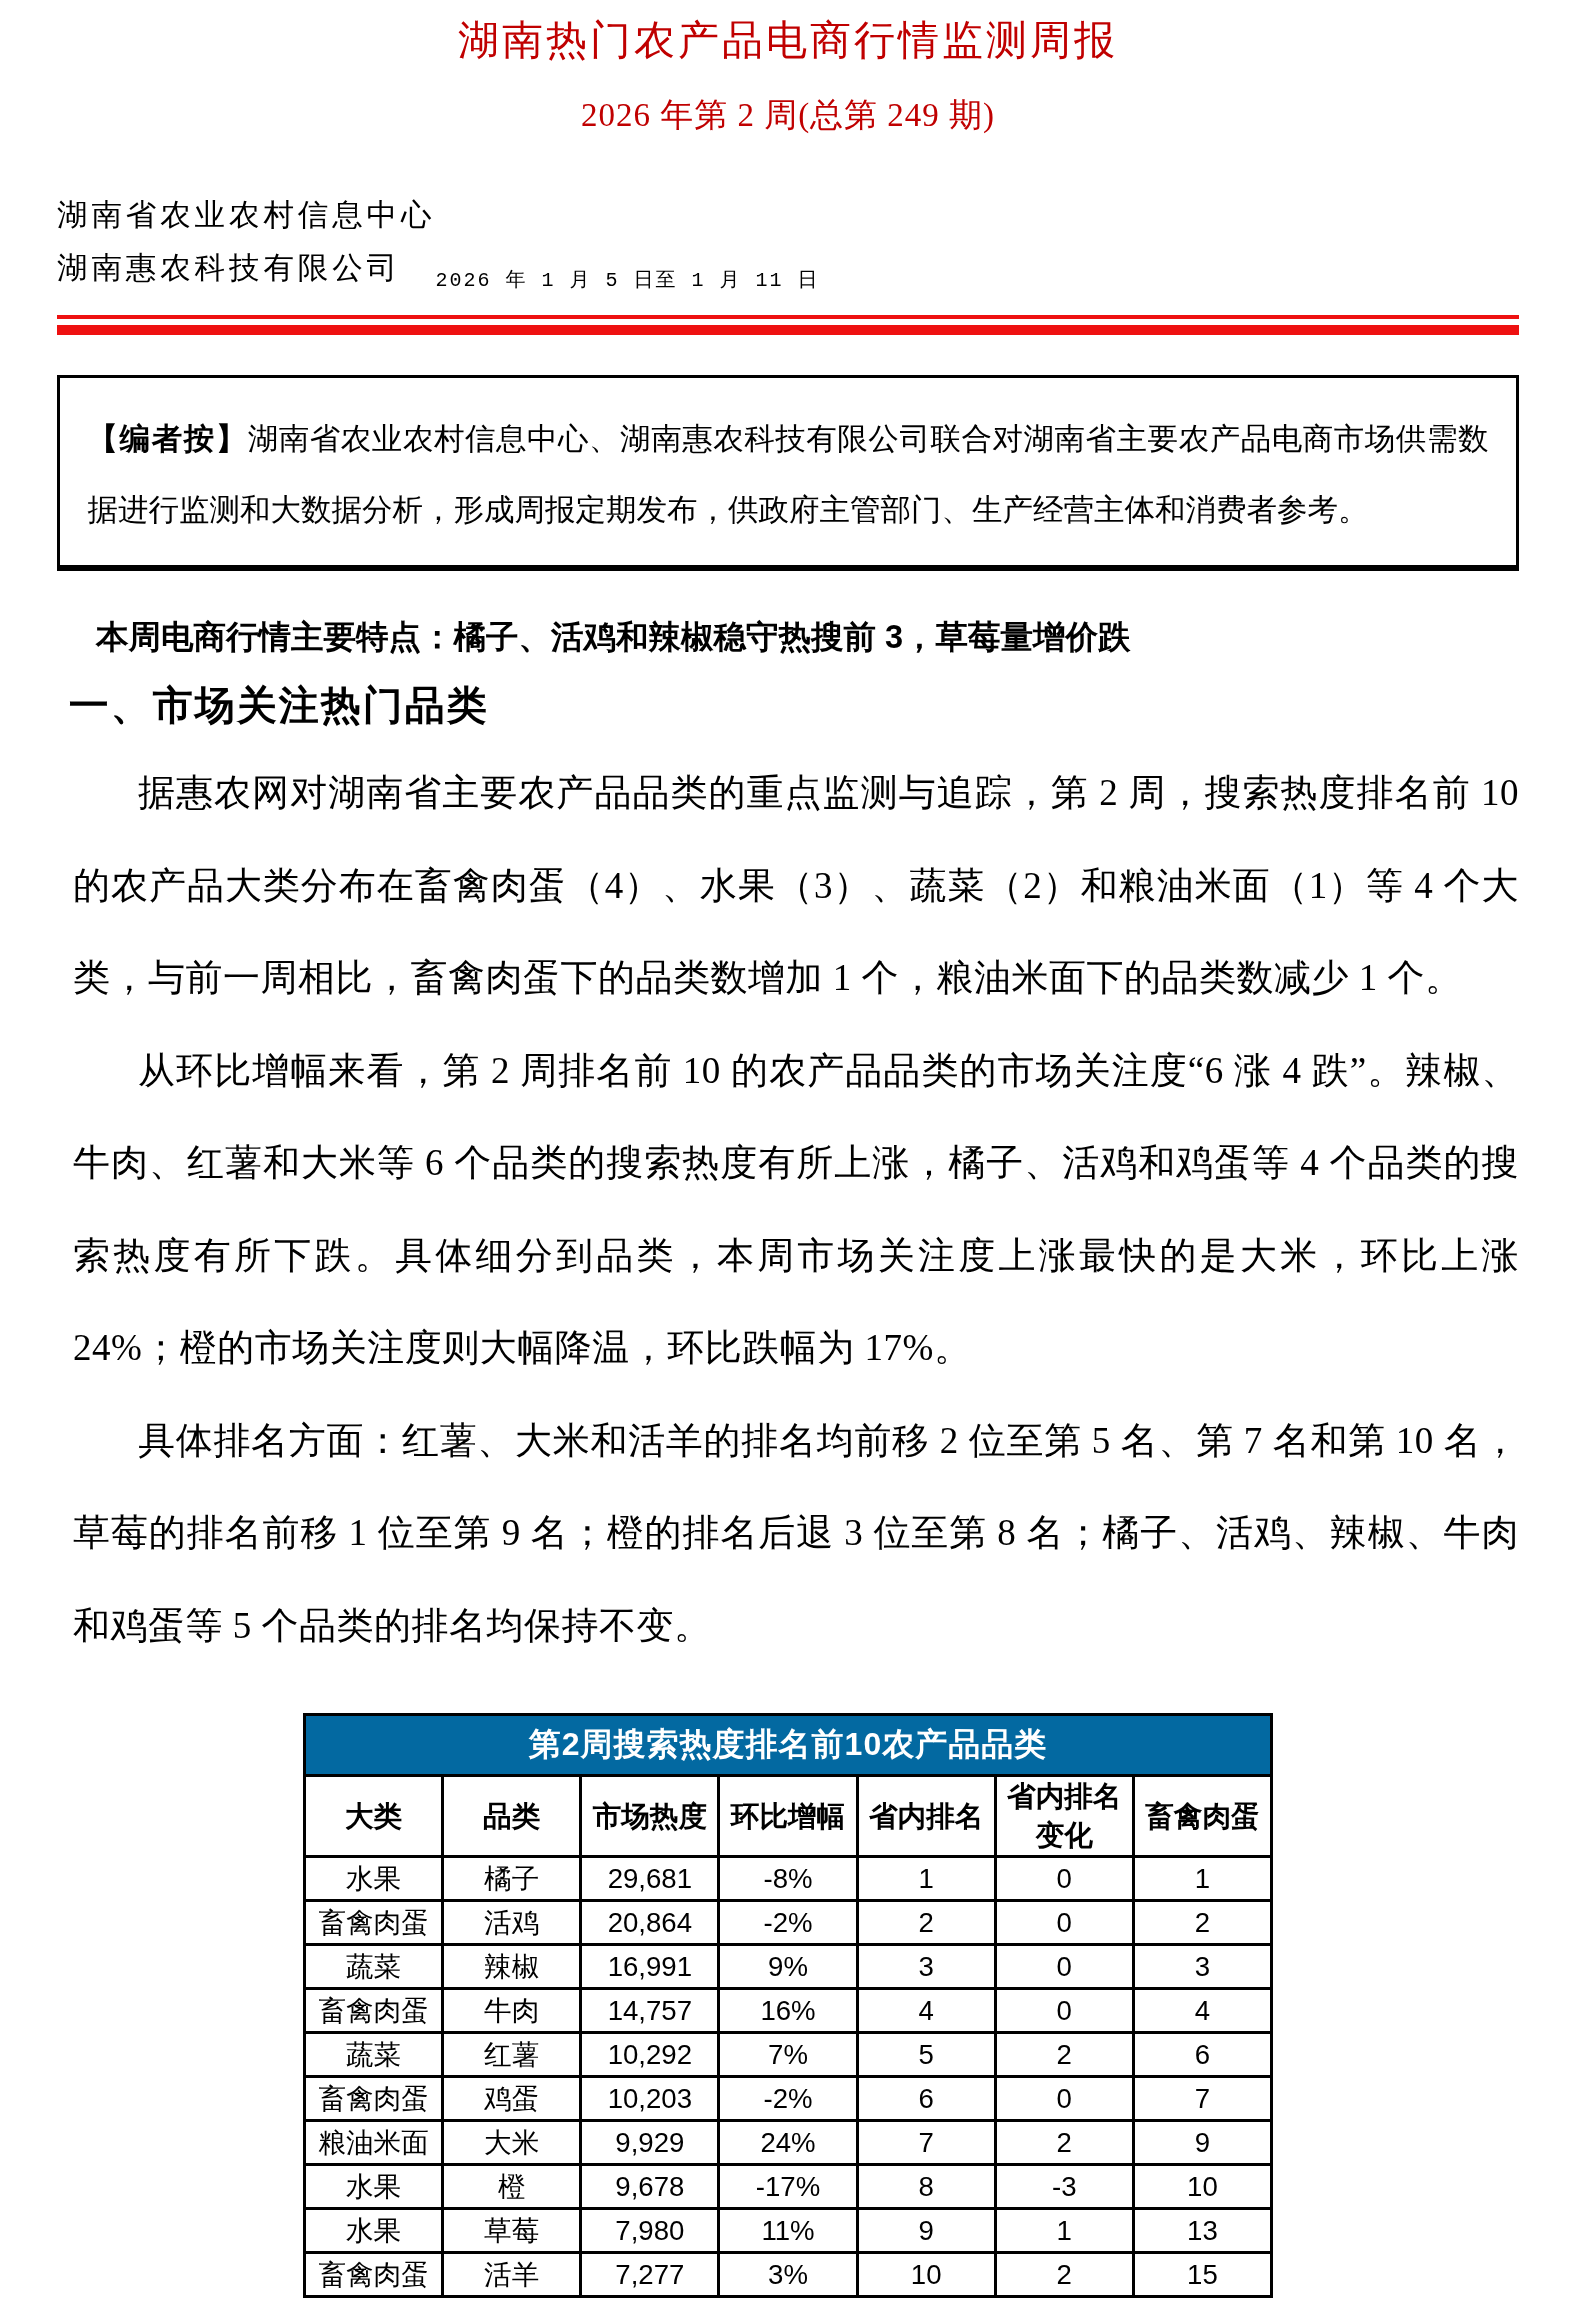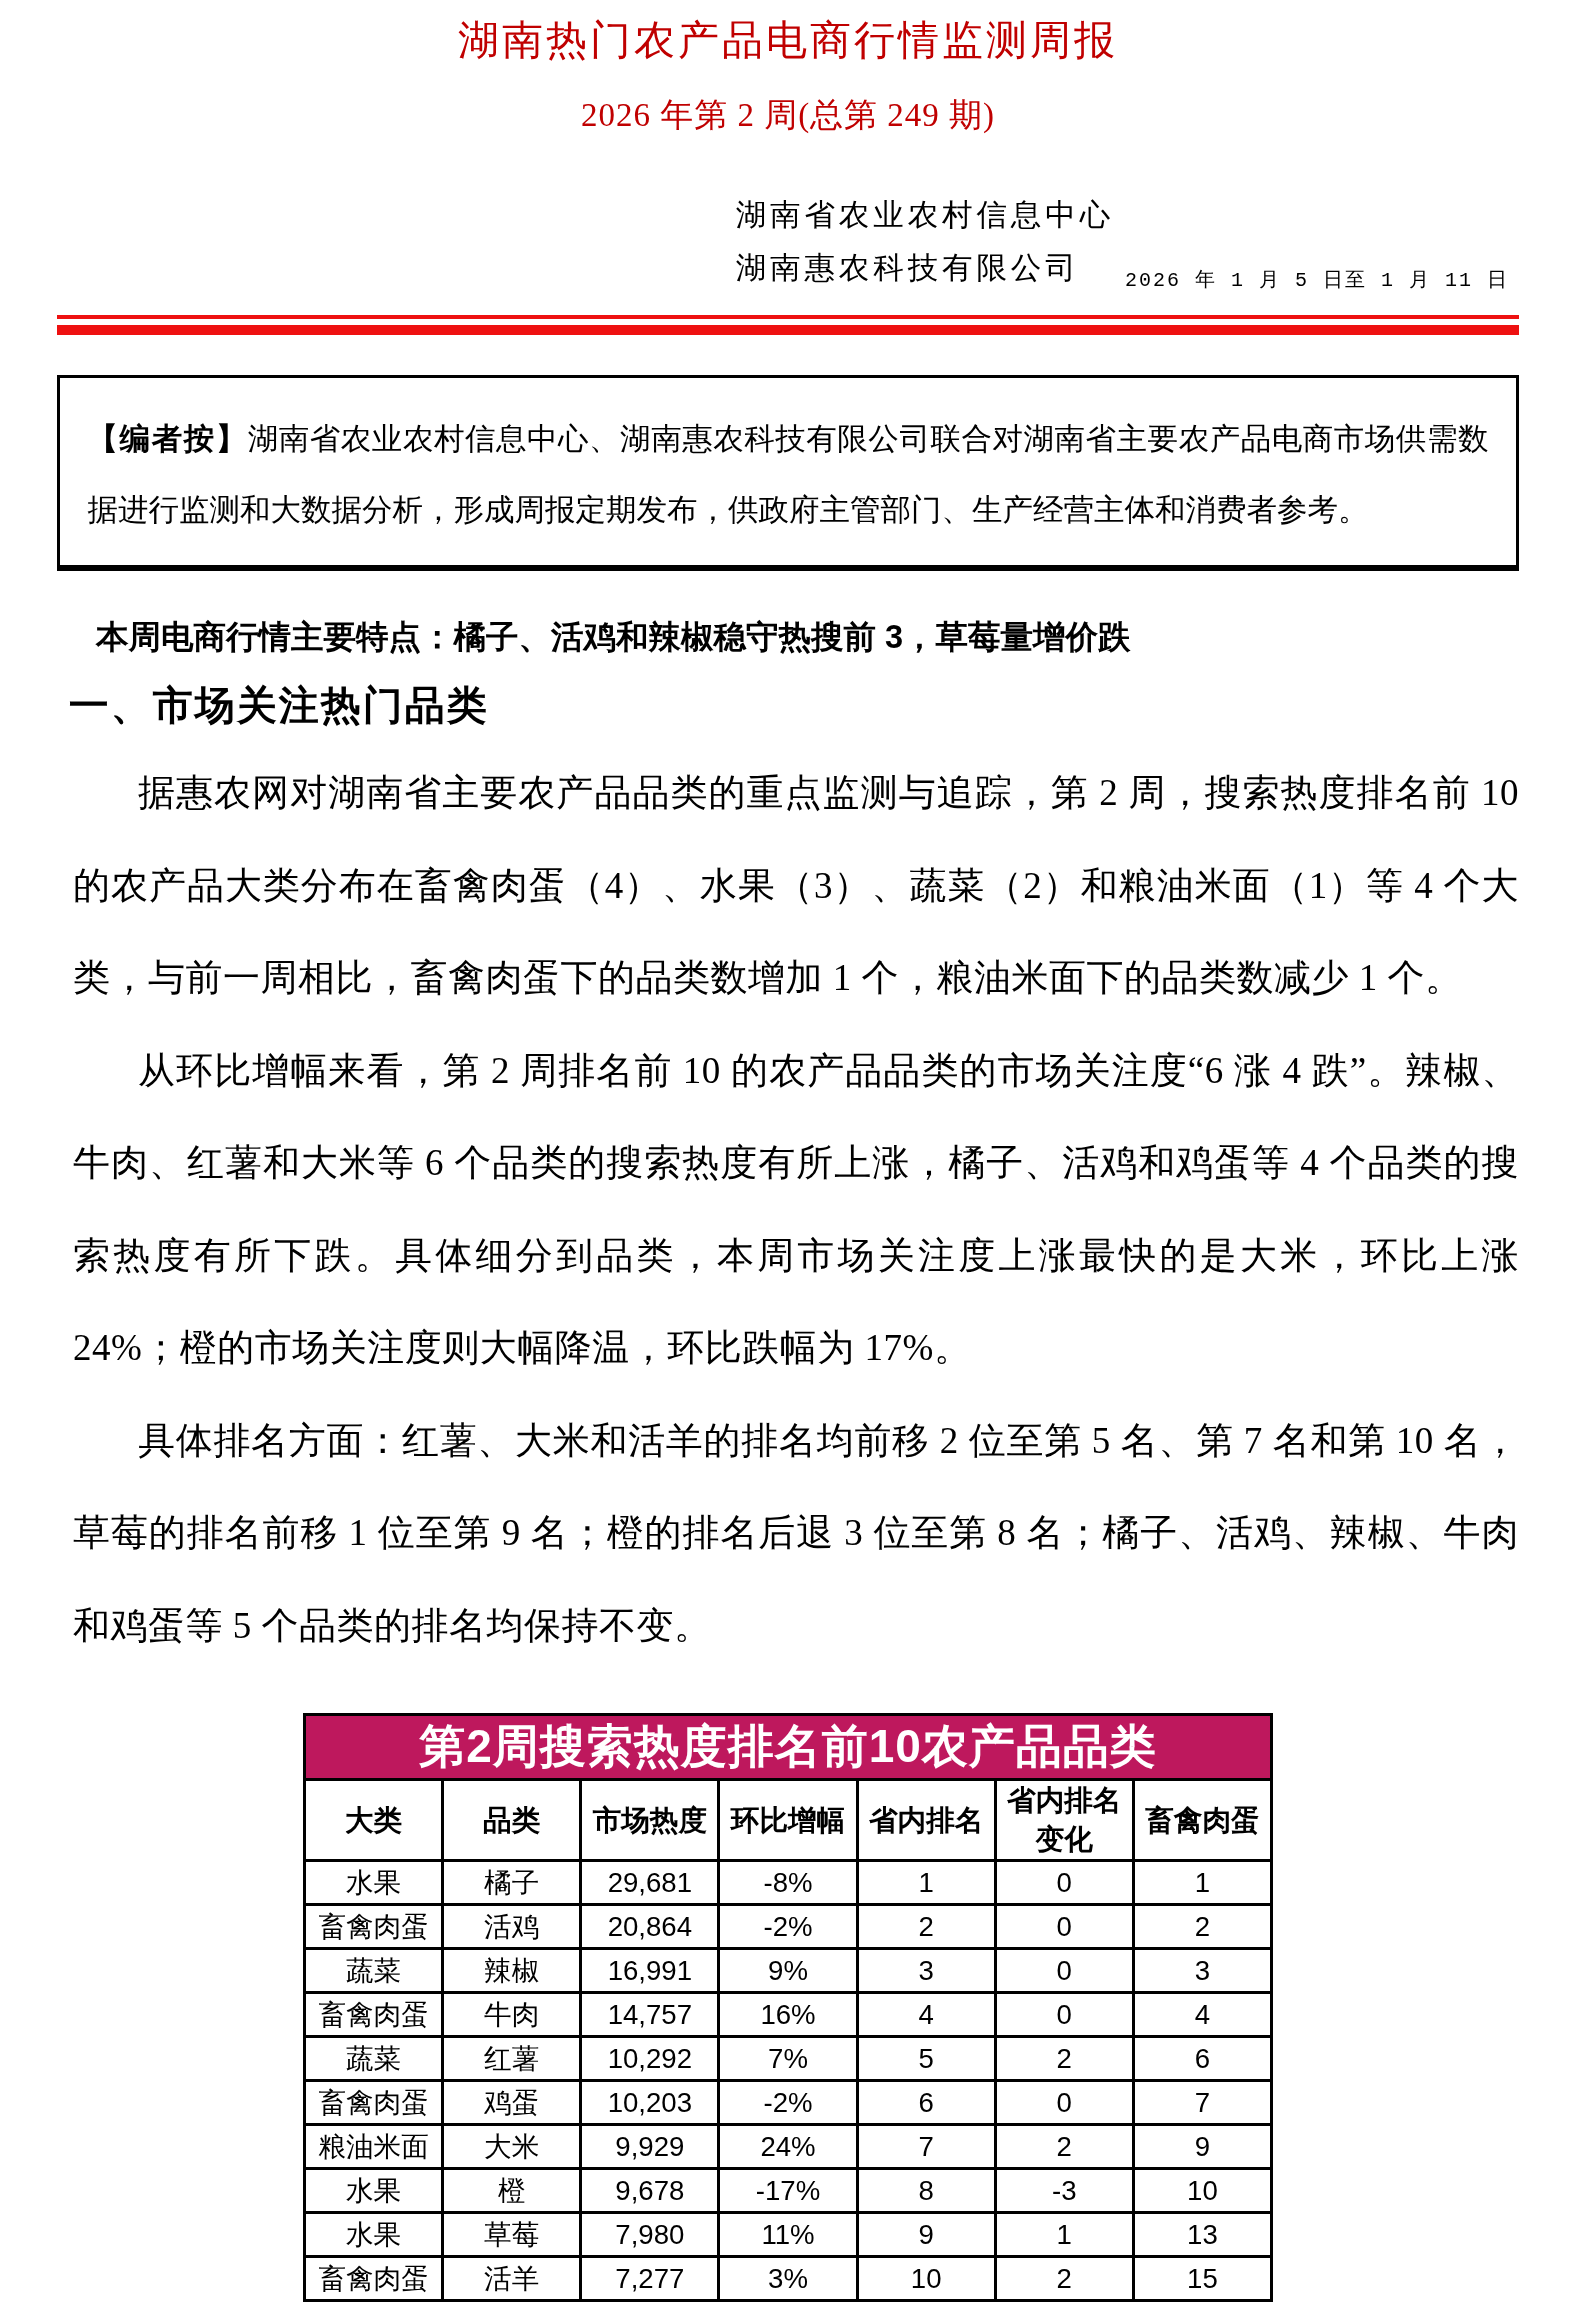--- a/index.html
+++ b/index.html
@@ -25,24 +25,23 @@
   }
   .issue-line {
     text-align: center;
     color: #c00000;
     font-size: 33px;
     margin-top: 27.6px;
     letter-spacing: 1px;
   }
   .masthead-row {
     display: flex;
-    justify-content: flex-end;
+    justify-content: flex-start;
     align-items: flex-end;
     margin-top: 51px;
-    gap: 11px;
   }
   .org-block { font-size: 30.5px; line-height: 1.75; letter-spacing: 3.9px; }
   .org-block div { white-space: nowrap; }
   .date-range { font-size: 20px; letter-spacing: 2px; padding-bottom: 2px; padding-right: 9.9px; font-family: Liberation Mono, monospace; }
 
   
   .red-rule {
     margin-top: 19.7px;
     height: 19.7px;
     border-top: 4.9px solid #ee1111;
@@ -100,23 +99,23 @@
     width: 970px;
     margin: 41px auto 0 auto;
     border-collapse: collapse;
     border: 3.9px solid #000;
     font-family: "Liberation Sans", "DejaVu Sans", sans-serif;
     text-align: center;
     table-layout: fixed;
   }
   .rank-table td, .rank-table th { border: 3px solid #000; }
   .table-title-cell {
-    background: #be185d;
+    background: #0369a1;
     color: #ffffff;
-    font-size: 46px;
+    font-size: 32px;
     font-weight: bold;
     height: 61px;
     letter-spacing: 1px;
   }
   .rank-table thead th.col-head {
     background: #ffffff;
     font-size: 28.6px;
     font-weight: bold;
     height: 67px;
   }

